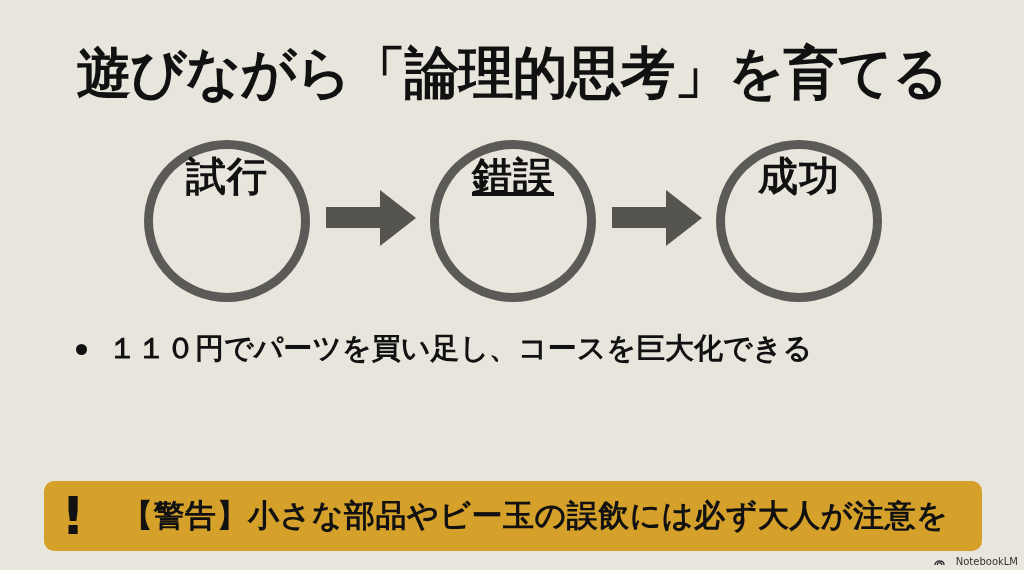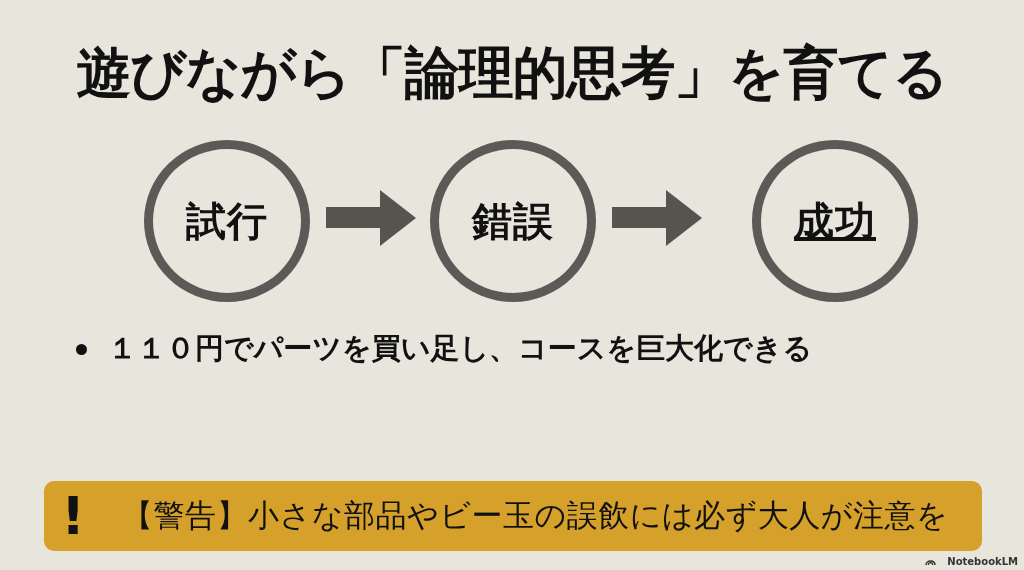--- a/index.html
+++ b/index.html
@@ -25,29 +25,29 @@
       white-space: nowrap;
       transform: scaleX(0.98);
     }
 
     .flow { position: absolute; left: 0; top: 0; width: 1024px; height: 320px; }
     .circle {
       position: absolute;
       width: 166px; height: 162px;
       border: 9px solid #5B5A56;
       border-radius: 50%;
-      display: flex; align-items: center; justify-content: center;
+      display: flex; align-items: flex-start; justify-content: center;
       top: 140px;
     }
     .circle span {
       font-size: 40px; font-weight: bold; letter-spacing: 1px;
     }
     .c1 { left: 144px; }
-    .c2 { left: 430px; }
-    .c3 { left: 752px; text-decoration: underline; }
+    .c2 { left: 430px; text-decoration: underline; }
+    .c3 { left: 716px; }
 
     .arrow { position: absolute; top: 190px; width: 92px; height: 56px; }
     .arrow .shaft {
       position: absolute; left: 0; top: 17px; width: 56px; height: 21px;
       background: #55544F;
     }
     .arrow .head {
       position: absolute; left: 54px; top: 0;
       width: 0; height: 0;
       border-top: 28px solid transparent;
@@ -82,30 +82,30 @@
       border-radius: 10px;
       display: flex; align-items: center;
     }
     .warning .excl {
       width: 70px; text-align: center;
       font-size: 52px; font-weight: bold;
       line-height: 70px;
       margin-left: -6px;
     }
     .warning .wtext {
-      font-size: 31px; font-weight: normal;
+      font-size: 31px; font-weight: bold;
       white-space: nowrap;
       margin-left: 14px;
       letter-spacing: 0.5px;
     }
 
     .brand {
       position: absolute; right: 6px; bottom: 3px;
       font-size: 10px; color: #333;
-      display: flex; align-items: center; gap: 11px; font-weight: bold;
+      display: flex; align-items: center; gap: 11px;
     }
     .brand svg { width: 11px; height: 9px; }
   </style>
 </head>
 <body>
 
 <div class="slide">
 
   <h1 class="title">遊びながら「論理的思考」を育てる</h1>
 

